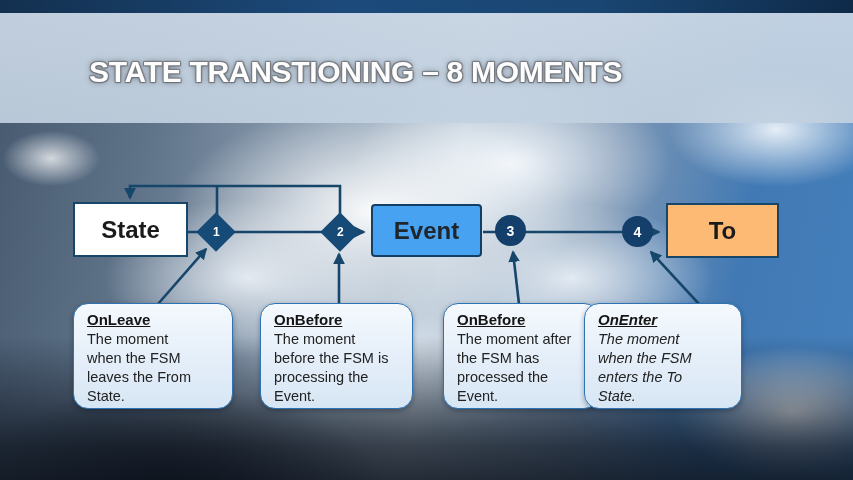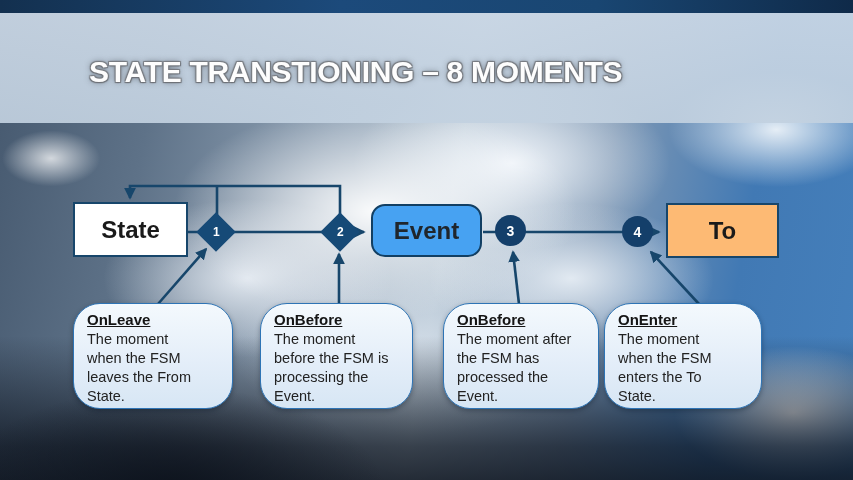--- a/index.html
+++ b/index.html
@@ -48,21 +48,21 @@
 
   
   svg.connectors { position:absolute; left:0; top:0; width:853px; height:480px; }
 
   
   .node {
     position:absolute; display:flex; align-items:center; justify-content:center;
     font-weight:bold; font-size:24px; color:#1a1a1a;
   }
   .from-box  { left:73px;  top:202px; width:115px; height:55px; background:#ffffff; border:2.5px solid #17466b; }
-  .event-box { left:371px; top:204px; width:111px; height:53px; background:#47a2f2; border:2.5px solid #123f63; border-radius:14px; color:#20262c; }
+  .event-box { left:371px; top:204px; width:111px; height:53px; background:#47a2f2; border:2.5px solid #123f63; border-radius:4px; color:#20262c; }
   .to-box    { left:666px; top:203px; width:113px; height:55px; background:#fdba74; border:2px solid #17466b; }
 
   
   .diamond {
     position:absolute; width:28px; height:28px; background:#164a77;
     transform:rotate(45deg); display:flex; align-items:center; justify-content:center;
   }
   .diamond span { transform:rotate(-45deg); color:#fff; font-weight:bold; font-size:12px; }
   .diamond-1 { left:202px; top:218px; }
   .diamond-2 { left:326px; top:218px; }
@@ -71,28 +71,28 @@
     display:flex; align-items:center; justify-content:center;
     color:#fff; font-weight:bold; font-size:14px;
   }
   .circle-3 { left:495px; top:215px; }
   .circle-4 { left:622px; top:216px; }
 
   
   .callout {
     position:absolute; top:303px; height:106px;
     background:linear-gradient(180deg, #f4f9fd 0%, #e4eef9 55%, #d7e6f4 100%);
-    border:1.6px solid #2e74b5; border-radius:27px;
+    border:1.6px solid #2e74b5; border-radius:15px;
     box-shadow:0 2px 5px rgba(10,20,35,0.35);
     padding:7px 9px 7px 13px;
   }
   .callout-1 { left:73px;  width:160px; }
   .callout-2 { left:260px; width:153px; }
   .callout-3 { left:443px; width:156px; }
-  .callout-4 { left:604px; width:158px; }
+  .callout-4 { left:584px; width:158px;font-style:italic; }
   .callout h3 {
     font-size:15px; font-weight:bold; text-decoration:underline;
     color:#151515; margin-bottom:2px;
   }
   .callout p {
     font-size:14.5px; color:#222; line-height:1.32; white-space:pre-line;
   }
 </style>
 </head>
 <body>

